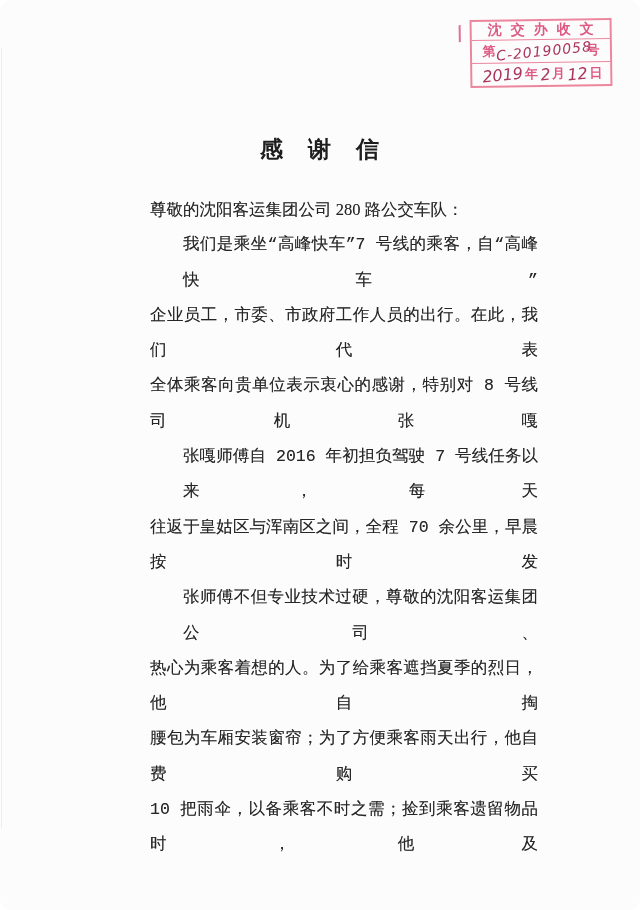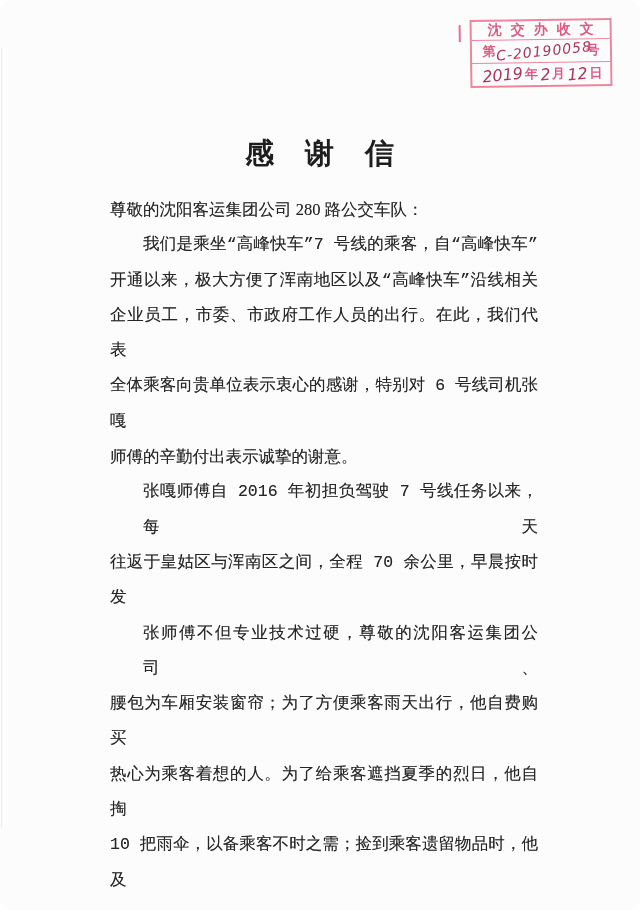--- a/index.html
+++ b/index.html
@@ -69,35 +69,35 @@
   .stamp-row3 .handwritten { font-size: 16px; margin: 0 2px; }
   .stamp-row3 .printed { font-size: 13px; }
 
   
   .title {
     position: absolute;
     left: 0; top: 134px;
     width: 640px;
     margin: 0;
     text-align: center;
-    font-size: 29px;
+    font-size: 23px;
     font-weight: 600;
     color: #1e1e1e;
     letter-spacing: 1px;
   }
   .body {
     position: absolute;
     left: 110px; top: 192px;
     width: 428px;
     font-size: 16.5px;
     line-height: 35.3px;
     color: #262626;
     text-shadow: 0 0 0.5px rgba(40,40,40,0.45);
   }
-  .line { white-space: nowrap; }
+  .line { white-space: nowrap; margin-left: 40px; }
   .line.full {
     white-space: normal;
     text-align: justify;
     text-align-last: justify;
     font-family: Liberation Mono, monospace;
   }
   .line.indent { padding-left: 33px; }
 </style>
 </head>
 <body>
@@ -122,25 +122,23 @@
       <span class="handwritten">12</span>
       <span class="printed">日</span>
     </div>
   </div>
 
   <h1 class="title">感　谢　信</h1>
 
   <div class="body" id="letter-body">
       <div class="line">尊敬的沈阳客运集团公司 280 路公交车队：</div>
       <div class="line full indent">我们是乘坐“高峰快车”7 号线的乘客，自“高峰快车”</div>
-      <div class="line full">开通以来，极大方便了浑南地区以及“高峰快车”沿线相关</div>
       <div class="line full">企业员工，市委、市政府工作人员的出行。在此，我们代表</div>
-      <div class="line full">全体乘客向贵单位表示衷心的感谢，特别对 6 号线司机张嘎</div>
-      <div class="line">师傅的辛勤付出表示诚挚的谢意。</div>
+      <div class="line full">全体乘客向贵单位表示衷心的感谢，特别对 8 号线司机张嘎</div>
       <div class="line full indent">张嘎师傅自 2016 年初担负驾驶 7 号线任务以来，每天</div>
       <div class="line full">往返于皇姑区与浑南区之间，全程 70 余公里，早晨按时发</div>
       <div class="line full indent">张师傅不但专业技术过硬，尊敬的沈阳客运集团公司、</div>
+      <div class="line full">热心为乘客着想的人。为了给乘客遮挡夏季的烈日，他自掏</div>
       <div class="line full">腰包为车厢安装窗帘；为了方便乘客雨天出行，他自费购买</div>
-      <div class="line full">热心为乘客着想的人。为了给乘客遮挡夏季的烈日，他自掏</div>
       <div class="line full">10 把雨伞，以备乘客不时之需；捡到乘客遗留物品时，他及</div>
     </div>
 
 </div>
 
 </body></html>

